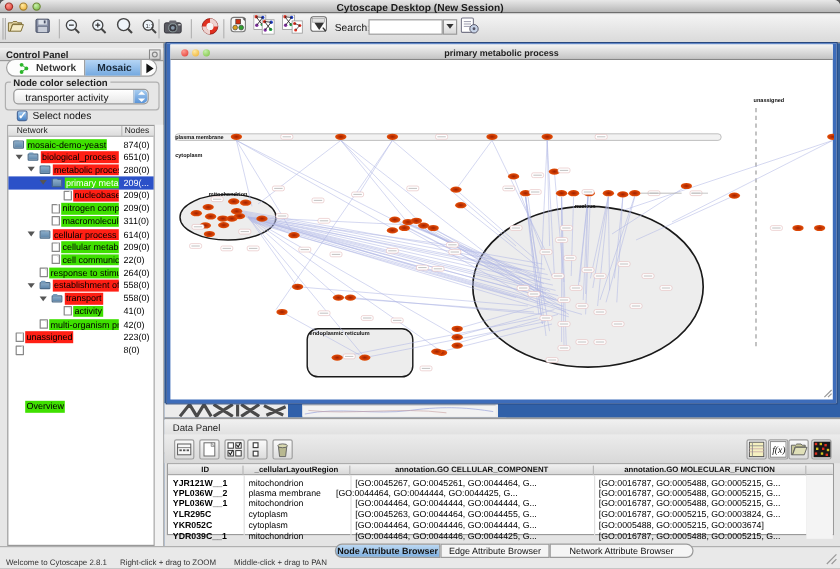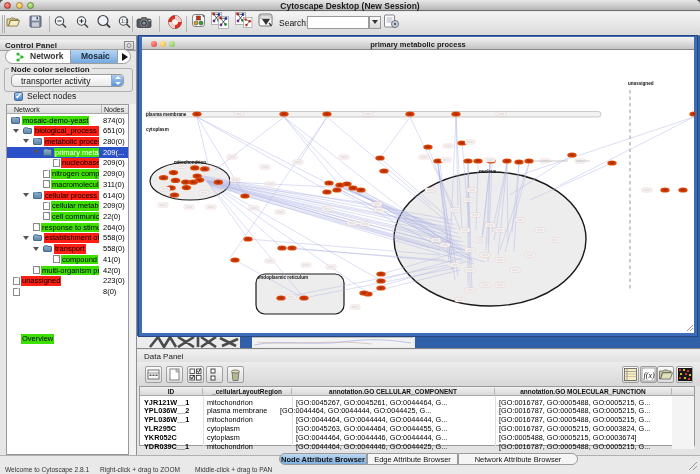--- a/index.html
+++ b/index.html
@@ -287,21 +287,21 @@
           <div class="cnt" style="color:#000;">558(0)</div>
         </div>
         <div class="abs trow" style="top:138.64000000000001px;">
           <div class="arr" style="left:26px;"></div>
           <div class="fold" style="left:36px;"></div>
           <div class="chip" style="left:47px;background:#ff1f14;color:#000;max-width:45px;">transport</div>
           <div class="cnt" style="color:#000;">558(0)</div>
         </div>
         <div class="abs trow" style="top:149.36px;">
           <div class="file" style="left:46px;"></div>
-          <div class="chip" style="left:54px;background:#3fe000;color:#000;max-width:38px;">compound</div>
+          <div class="chip" style="left:54px;background:#3fe000;color:#000;max-width:38px;">activity</div>
           <div class="cnt" style="color:#000;">41(0)</div>
         </div>
         <div class="abs trow" style="top:160.08px;">
           <div class="file" style="left:26px;"></div>
           <div class="chip" style="left:34px;background:#3fe000;color:#000;width:58px;">multi-organism proc</div>
           <div class="cnt" style="color:#000;text-align:center;">42(0)</div>
         </div>
         <div class="abs trow" style="top:170.8px;">
           <div class="file" style="left:6px;"></div>
           <div class="chip" style="left:14px;background:#ff1f14;color:#000;max-width:78px;">unassigned</div>

